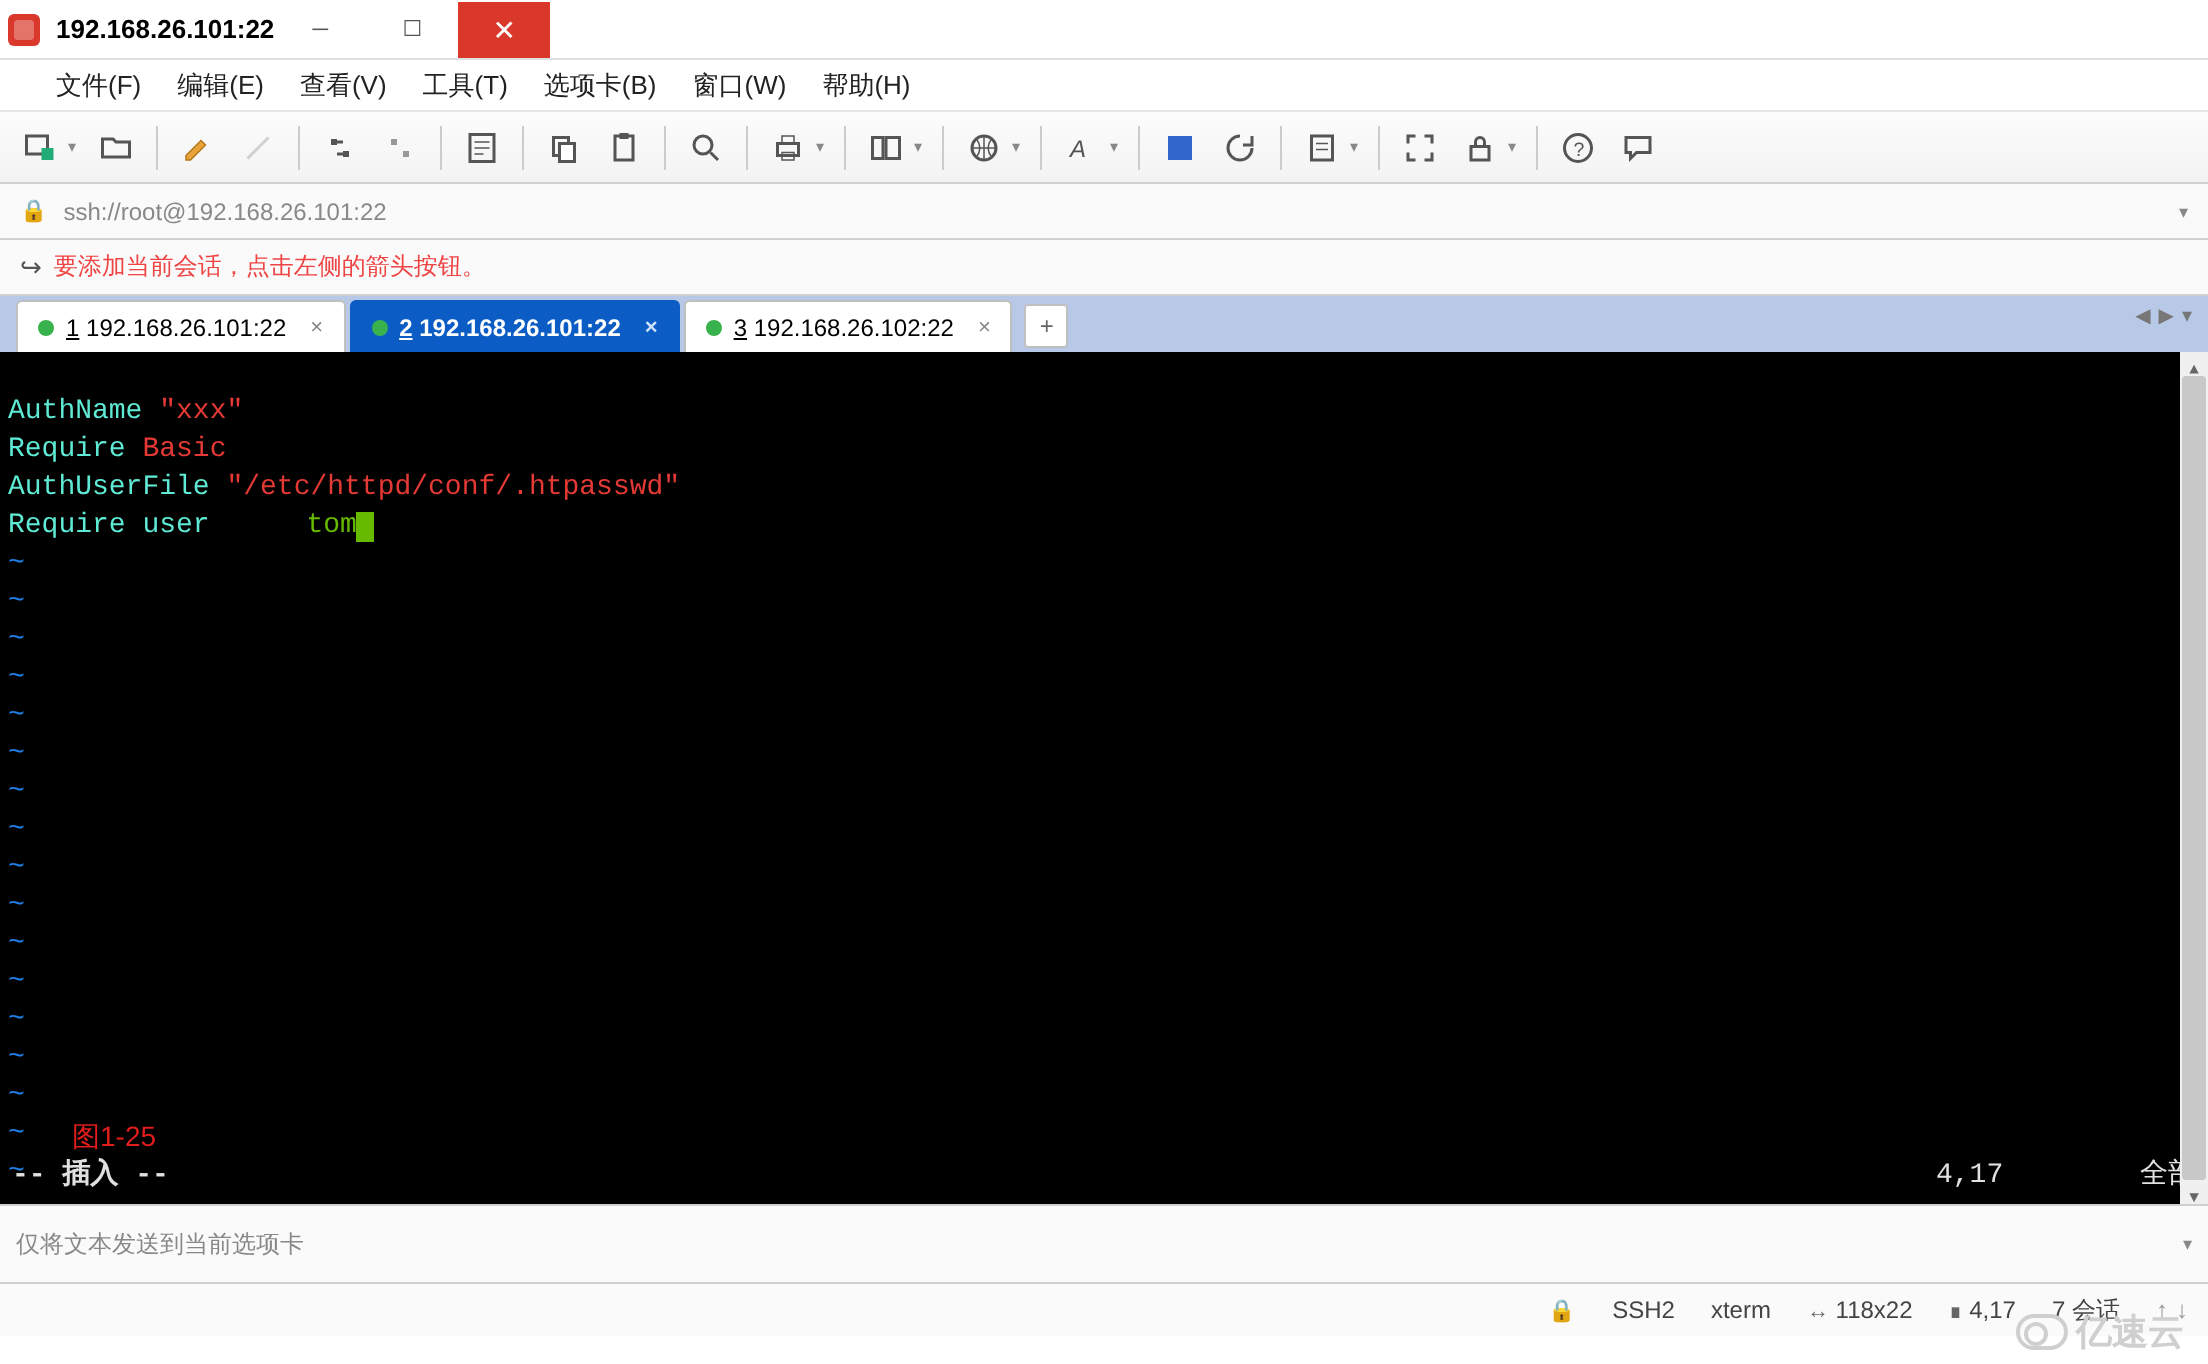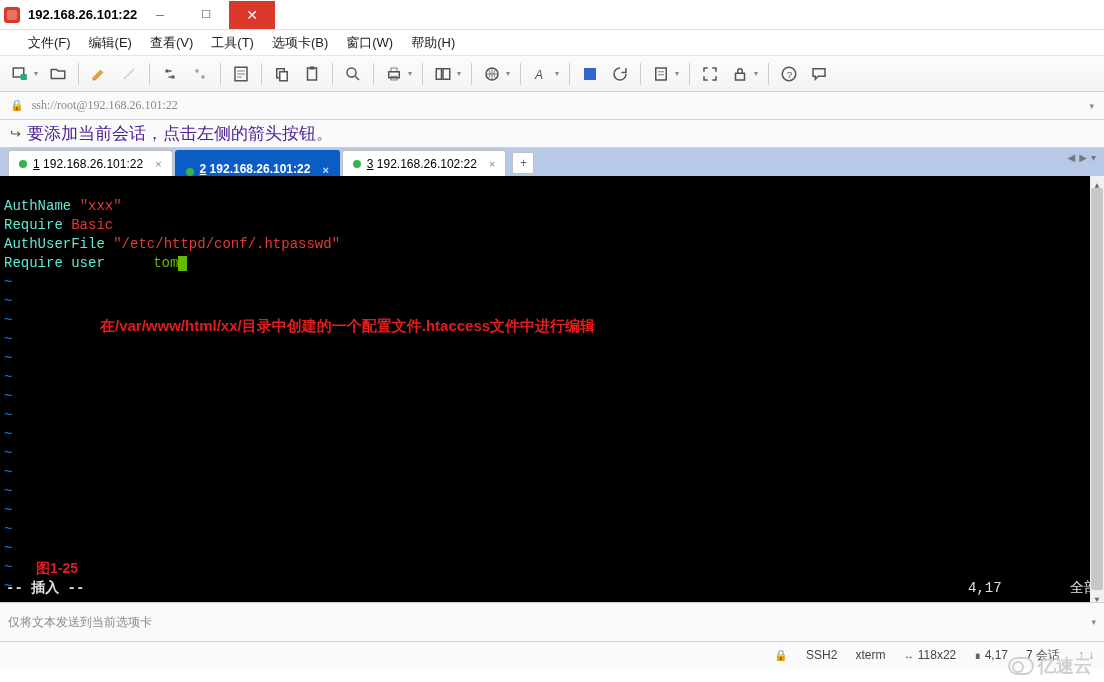--- a/index.html
+++ b/index.html
@@ -18,46 +18,46 @@
 .menubar span { padding: 3px 6px; font-size: 13px; color: #222; }
 
 .toolbar { height: 36px; border-bottom: 1px solid #d0d0d0; display: flex; align-items: center; padding: 0 6px; gap: 2px; background: linear-gradient(#fcfcfc,#f3f3f3); }
 .tb-btn { width: 28px; height: 28px; display: flex; align-items: center; justify-content: center; color: #555; border-radius: 2px; position: relative; }
 .tb-btn svg { width: 18px; height: 18px; }
 .tb-sep { width: 1px; height: 22px; background: #ccc; margin: 0 4px; }
 .tb-dd { width: 8px; font-size: 8px; color: #888; margin-left: -2px; }
 
 .addressbar { height: 28px; border-bottom: 1px solid #d0d0d0; display: flex; align-items: center; padding: 0 10px; gap: 8px; background: #fafafa; }
 .addressbar .lock { font-size: 11px; color: #666; }
-.addressbar .url { color: #888; font-size: 12px; font-family: Liberation Serif, serif; }
+.addressbar .url { color: #888; font-size: 12px; }
 .addressbar .dd { margin-left: auto; font-size: 9px; color: #888; }
 
 .hintbar { height: 28px; border-bottom: 1px solid #d0d0d0; display: flex; align-items: center; padding: 0 10px; gap: 6px; background: #fafafa; }
 .hintbar .arrow { font-size: 13px; color: #555; }
-.hintbar .text { color: #4c1d95; font-size: 17px; }
+.hintbar .text { color: #ef4444; font-size: 12px; }
 
 .tabstrip { height: 28px; background: #b8c9e8; display: flex; align-items: flex-end; padding: 0 8px; position: relative; }
 .tab { height: 26px; background: #fff; border: 1px solid #c0c0c0; border-bottom: none; border-radius: 3px 3px 0 0; display: flex; align-items: center; padding: 0 10px; gap: 6px; margin-right: 2px; font-size: 12px; margin-top: 36px; }
-.tab.active { background: #0b5cc4; color: #fff; border-color: #0b5cc4; font-weight: bold; align-items: flex-end; }
+.tab.active { background: #0b5cc4; color: #fff; border-color: #0b5cc4; font-weight: bold; }
 .tab .dot { width: 8px; height: 8px; background: #37b24d; border-radius: 50%; }
 .tab .tab-x { color: #888; font-size: 11px; margin-left: 6px; }
 .tab.active .tab-x { color: #cfe0ff; }
 .tab-add { width: 22px; height: 22px; background: #fff; border: 1px solid #c0c0c0; display: flex; align-items: center; justify-content: center; margin-left: 4px; border-radius: 2px; color: #666; margin-bottom: 2px; }
 .tabstrip .nav-arrows { position: absolute; right: 8px; top: 4px; color: #777; font-size: 10px; display: flex; gap: 4px; }
 
 .terminal { background: #000; color: #fff; font-family: "Consolas","Courier New",monospace; font-size: 14px; line-height: 19px; height: 426px; position: relative; overflow: hidden; }
 .terminal-inner { padding: 2px 6px 2px 4px; white-space: pre; }
 .t-cyan { color: #5eead4; }
 .t-red { color: #e53935; }
 .t-green { color: #66bb00; margin-left: 40px; }
 .t-cursor { background: #66bb00; display: inline-block; width: 9px; height: 15px; vertical-align: text-bottom; }
 .t-bold-red { color: #e11d1d; font-weight: bold; font-family: "Microsoft YaHei",sans-serif; font-size: 15px; }
 .tilde-col { color: #1e7fe8; }
 .annotation { position: absolute; left: 100px; top: 140px; }
-.fig-label { position: absolute; left: 36px; bottom: 24px; color: #e11d1d; font-weight: bold; font-family: "Microsoft YaHei",sans-serif; }
+.fig-label { position: absolute; left: 36px; bottom: 24px; color: #e11d1d; font-weight: normal; font-family: "Microsoft YaHei",sans-serif; }
 .vim-status { position: absolute; left: 6px; bottom: 4px; right: 6px; color: #e0e0e0; display: flex; }
 .vim-status .mode { flex: 0 0 auto; font-weight: bold; }
 .vim-status .pos { margin-left: auto; width: 80px; }
 .vim-status .pct { width: 50px; text-align: right; }
 .scrollbar-v { position: absolute; right: 0; top: 0; bottom: 0; width: 14px; background: #f0f0f0; }
 .scrollbar-v .thumb { position: absolute; left: 1px; right: 1px; top: 12px; bottom: 12px; background: #c8c8c8; border-radius: 2px; }
 .scrollbar-v .arr { position: absolute; left: 0; right: 0; height: 12px; font-size: 8px; text-align: center; color: #666; }
 .scrollbar-v .arr.top { top: 0; }
 .scrollbar-v .arr.bot { bottom: 0; }
 
@@ -290,21 +290,20 @@
 <span class="tilde-col">~</span>
 <span class="tilde-col">~</span>
 <span class="tilde-col">~</span>
 <span class="tilde-col">~</span>
 <span class="tilde-col">~</span>
 <span class="tilde-col">~</span>
 <span class="tilde-col">~</span>
 <span class="tilde-col">~</span>
 <span class="tilde-col">~</span>
   </div>
-  <div class="annotation t-bold-red">在/var/www/html/xx/目录中创建的一个配置文件.htaccess文件中进行编辑</div>
   <div class="fig-label">图1-25</div>
   <div class="vim-status">
     <span class="mode">-- 插入 --</span>
     <span class="pos">4,17</span>
     <span class="pct">全部</span>
   </div>
   <div class="scrollbar-v">
     <div class="arr top">▲</div>
     <div class="thumb"></div>
     <div class="arr bot">▼</div>

